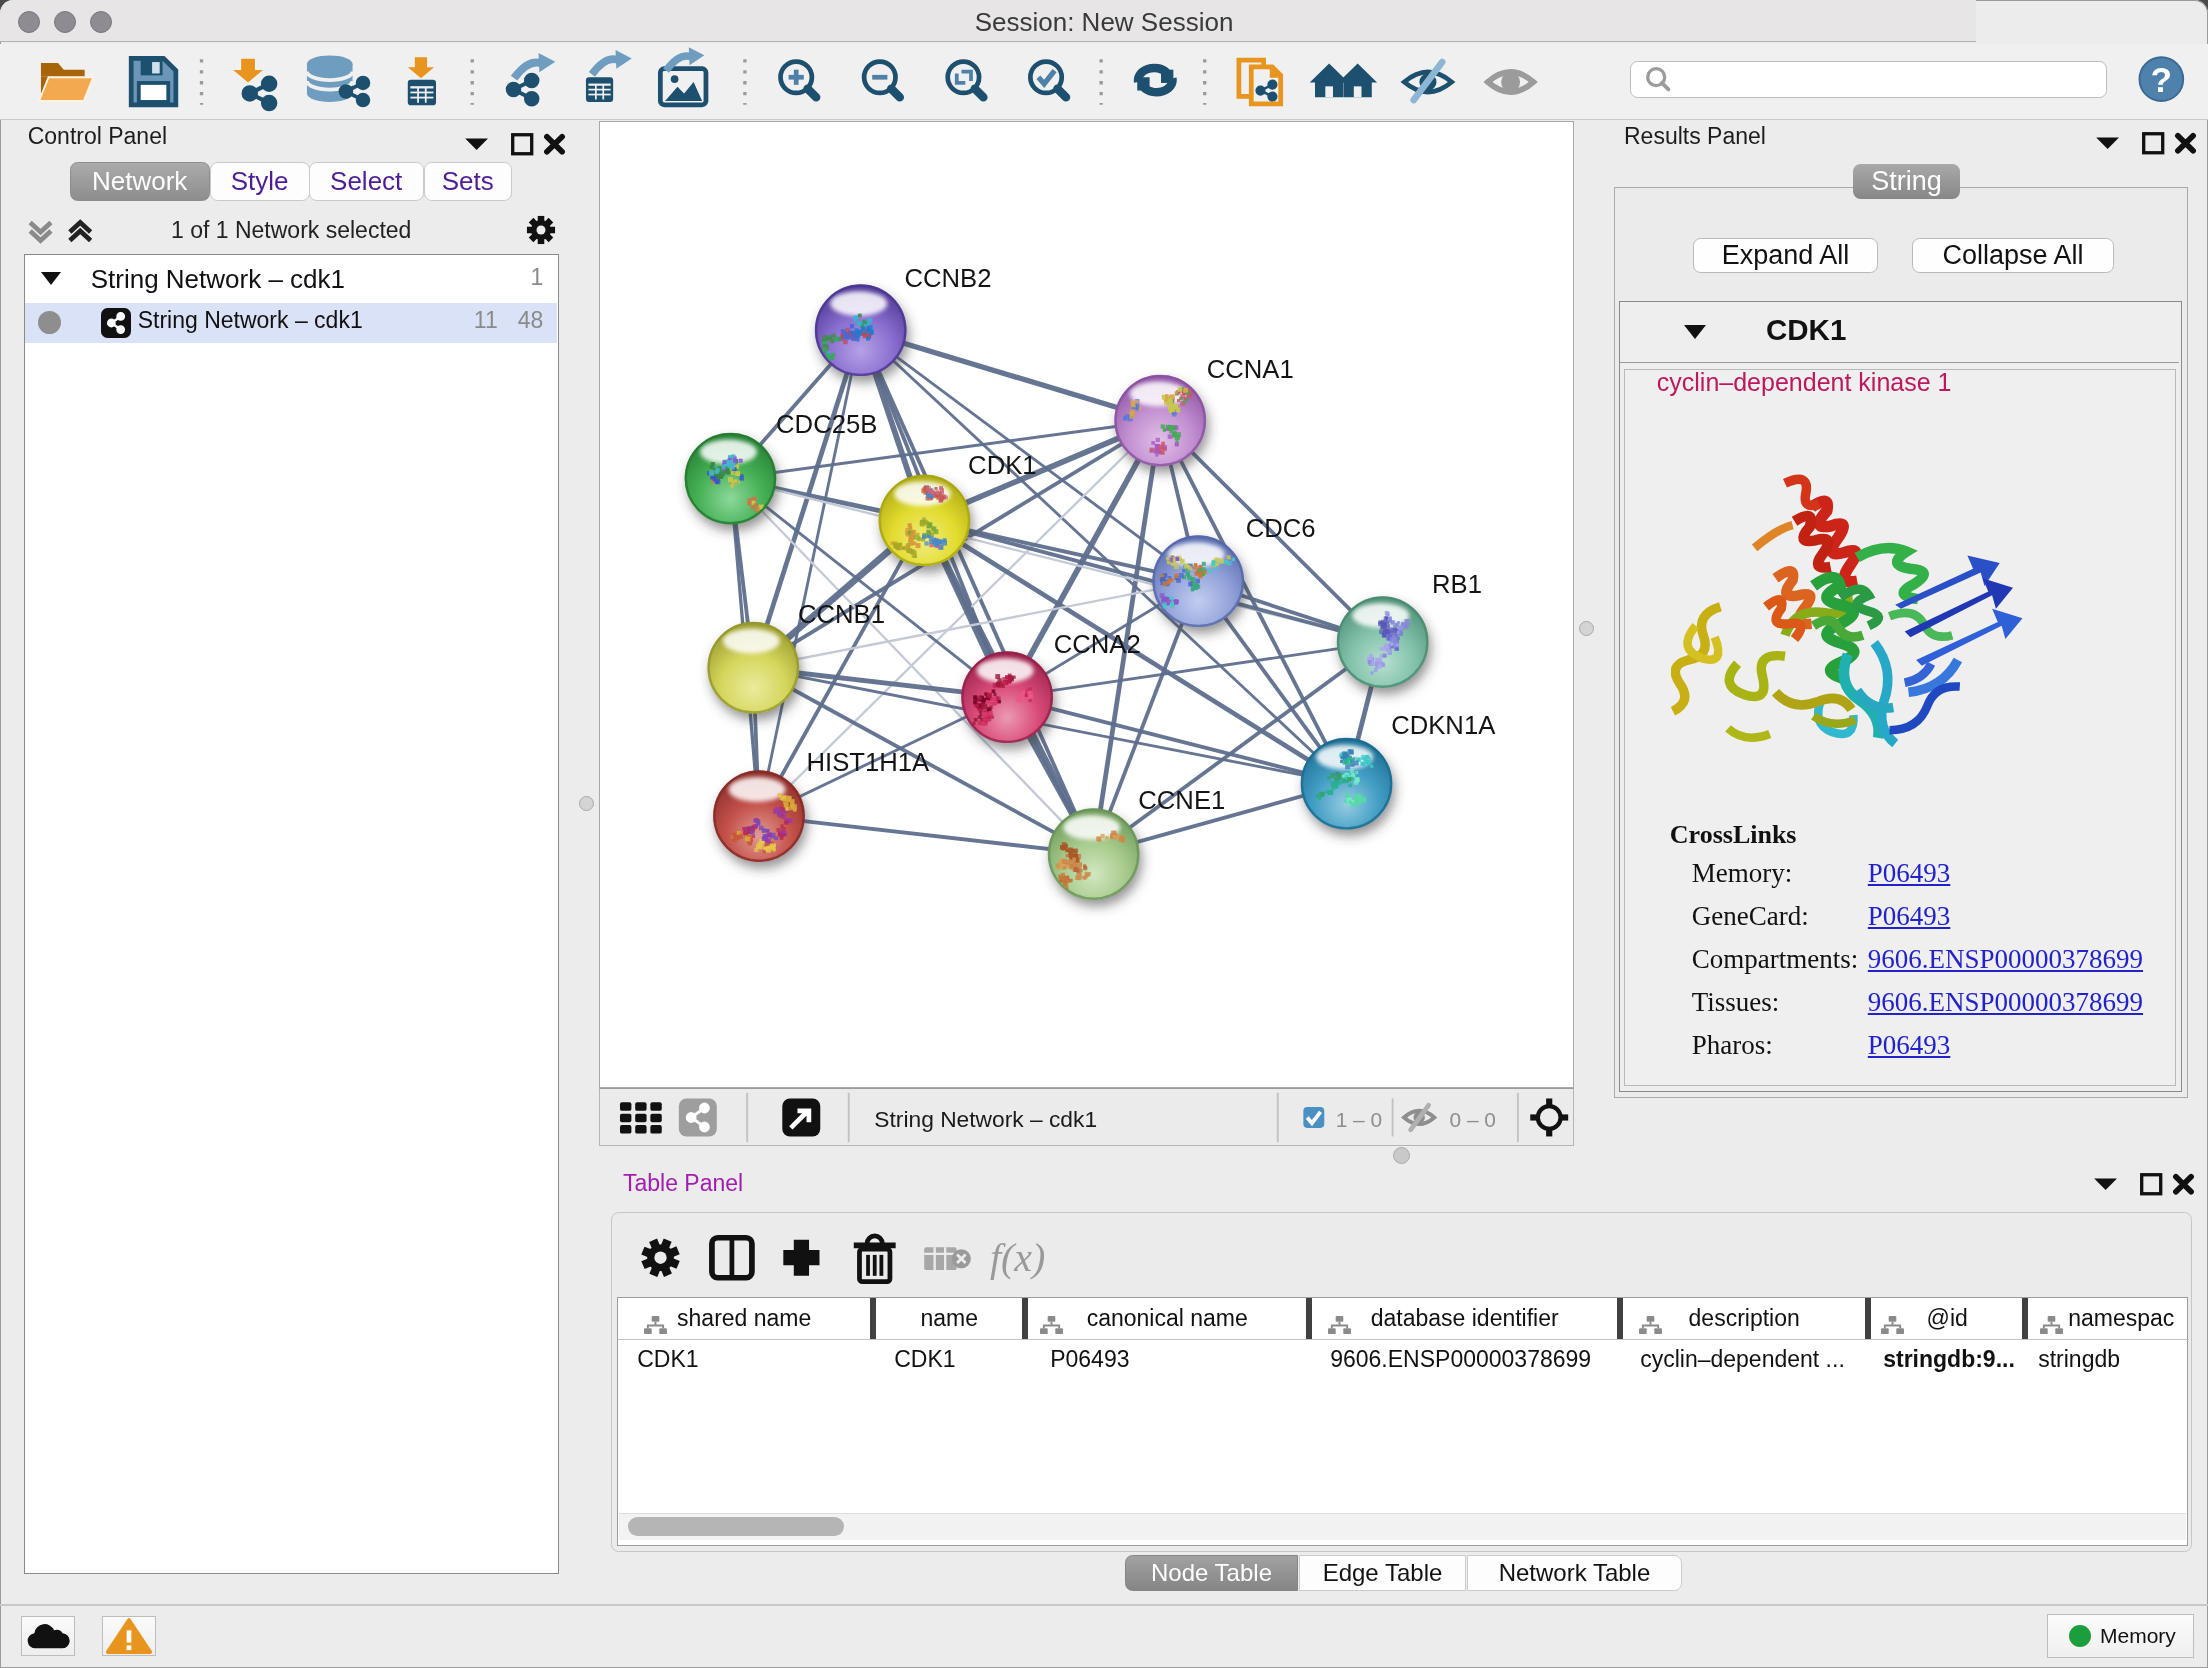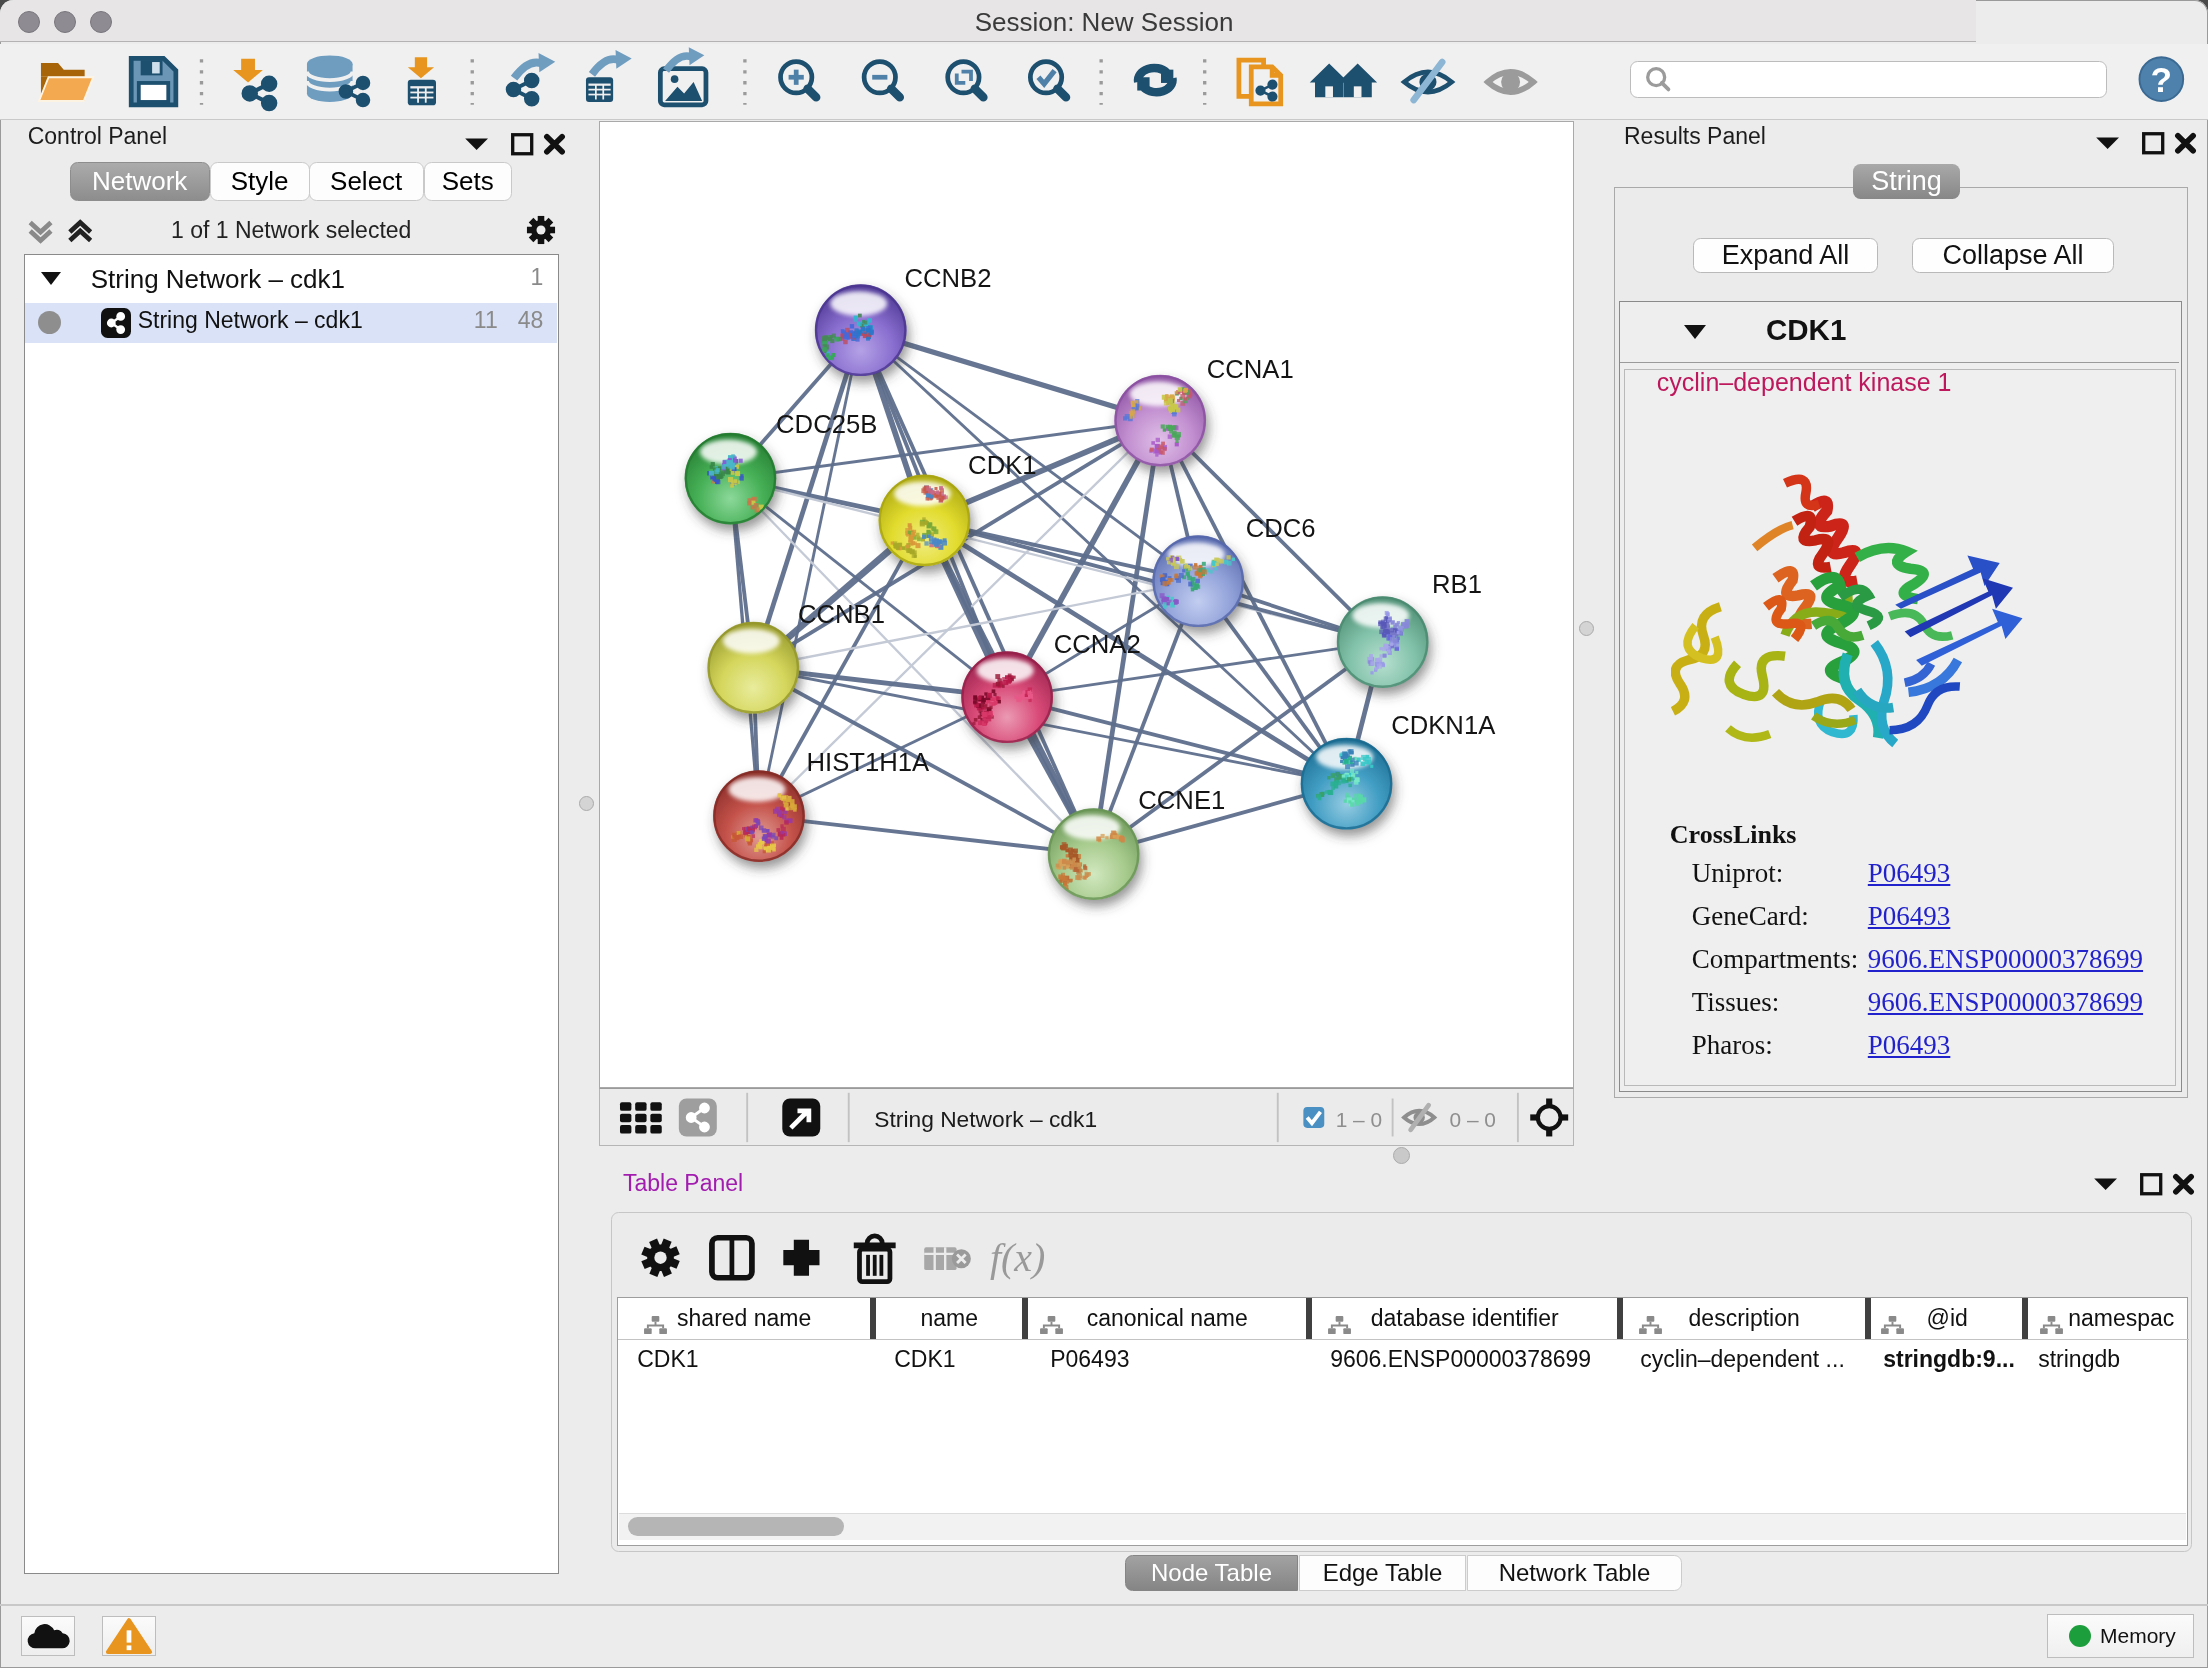--- a/index.html
+++ b/index.html
@@ -8,21 +8,21 @@
 #win { position:absolute; left:0; top:0; width:2208px; height:1668px; background:#ececec; border-radius:13.3px 13.3px 0 0; overflow:hidden; box-shadow: inset 0 0 0 1px #9a9a9a; }
 .abs { position:absolute; }
 #titlebar { left:0; top:0; width:1976px; height:42px; background:#e7e5e6; border-bottom:1.9px solid #b4b2b3; }
 .light { top:10.5px; width:22px; height:22px; border-radius:50%; background:#8f8b92; border:1.4px solid #7a767d; }
 #title { left:0; top:6.7px; width:2208px; text-align:center; font-size:26px; color:#3a3a3a; }
 #toolbar { left:0; top:44px; width:2208px; height:76px; background:#f1f0f0; border-bottom:1.9px solid #c9c9c9; }
 #searchbox { left:1630px; top:17px; width:477px; height:37px; background:#ffffff; border:1.9px solid #bcbcbc; border-radius:7.6px; }
 
 #cpanel { left:5.7px; top:122px; width:561px; height:1480px; }
 #cp-title { left:22px; top:1px; font-size:23px; color:#1c1c1c; }
-.ptab { top:40px; height:39px; font-size:26px; text-align:center; border:1px solid #c9c9c9; background:#fdfdfd; color:#000000; line-height:37px; border-radius:7.6px; }
+.ptab { top:40px; height:39px; font-size:26px; text-align:center; border:1px solid #c9c9c9; background:#fdfdfd; color:#4c1d95; line-height:37px; border-radius:7.6px; }
 .ptab.sel { background:linear-gradient(#ababab,#8d8d8d); color:#fff; border-color:#8d8d8d; }
 #cp-bar { left:18px; top:93px; width:535px; height:34px; font-size:23px; color:#222; }
 #cp-tree { left:18px; top:132px; width:535px; height:1320px; background:#fff; border:1.9px solid #8a8a8a; }
 .trow { position:absolute; left:0; width:532px; height:40px; font-size:23px; color:#111; }
 
 #netcanvas { left:599px; top:121px; width:975px; height:967px; background:#ffffff; border:1px solid #a9a9a9; }
 #nettb { left:599px; top:1088px; width:975px; height:58px; background:#ebebeb; border:1px solid #b5b5b5; border-top:1px solid #9a9a9a; }
 
 #rpanel { left:1586px; top:121px; width:622px; height:1039px; }
 #rp-title { left:38px; top:1.9px; font-size:23px; color:#1c1c1c; }
@@ -1812,21 +1812,21 @@
               <path d="M 130 60 q 22 -14 16 6 q -16 18 6 14 q 22 -6 8 14 q -14 18 8 14" fill="none" stroke="#c22212" stroke-width="11"></path>
               <path d="M 100 150 q 20 -16 16 2 q -14 18 8 16 q 22 -4 6 16" fill="none" stroke="#dc5816" stroke-width="10"></path>
               <path d="M 150 170 q 18 -12 26 2 q 8 14 26 8" fill="none" stroke="#48a838" stroke-width="10"></path>
               <path d="M 178 140 q 22 -16 30 -2 q -24 10 -2 16 q 24 6 2 16" fill="none" stroke="#2a9a44" stroke-width="10"></path>
               <path d="M 110 240 q 18 20 44 10 q 24 -10 36 8" fill="none" stroke="#b0a414" stroke-width="10"></path>
               <path d="M 150 265 q 20 14 44 4" fill="none" stroke="#98a818" stroke-width="9"></path>
               <path d="M 246 230 q 20 -4 28 -20" fill="none" stroke="#3464d4" stroke-width="9"></path>
               <path d="M 196 238 q 14 22 38 18" fill="none" stroke="#28a8c0" stroke-width="10"></path>
             </svg></div>
         <div class="serif abs" style="left:45px;top:450px;font-size:26px;font-weight:bold;color:#111;">CrossLinks</div>
-        <div class="serif xl-label" style="left:67px;top:488px;">Uniprot:</div>
+        <div class="serif xl-label" style="left:67px;top:488px;">Memory:</div>
         <div class="serif xl-link" style="left:243px;top:488px;">P06493</div>
         <div class="serif xl-label" style="left:67px;top:531px;">GeneCard:</div>
         <div class="serif xl-link" style="left:243px;top:531px;">P06493</div>
         <div class="serif xl-label" style="left:67px;top:574px;">Compartments:</div>
         <div class="serif xl-link" style="left:243px;top:574px;">9606.ENSP00000378699</div>
         <div class="serif xl-label" style="left:67px;top:617px;">Tissues:</div>
         <div class="serif xl-link" style="left:243px;top:617px;">9606.ENSP00000378699</div>
         <div class="serif xl-label" style="left:67px;top:660px;">Pharos:</div>
         <div class="serif xl-link" style="left:243px;top:660px;">P06493</div>
       </div>

